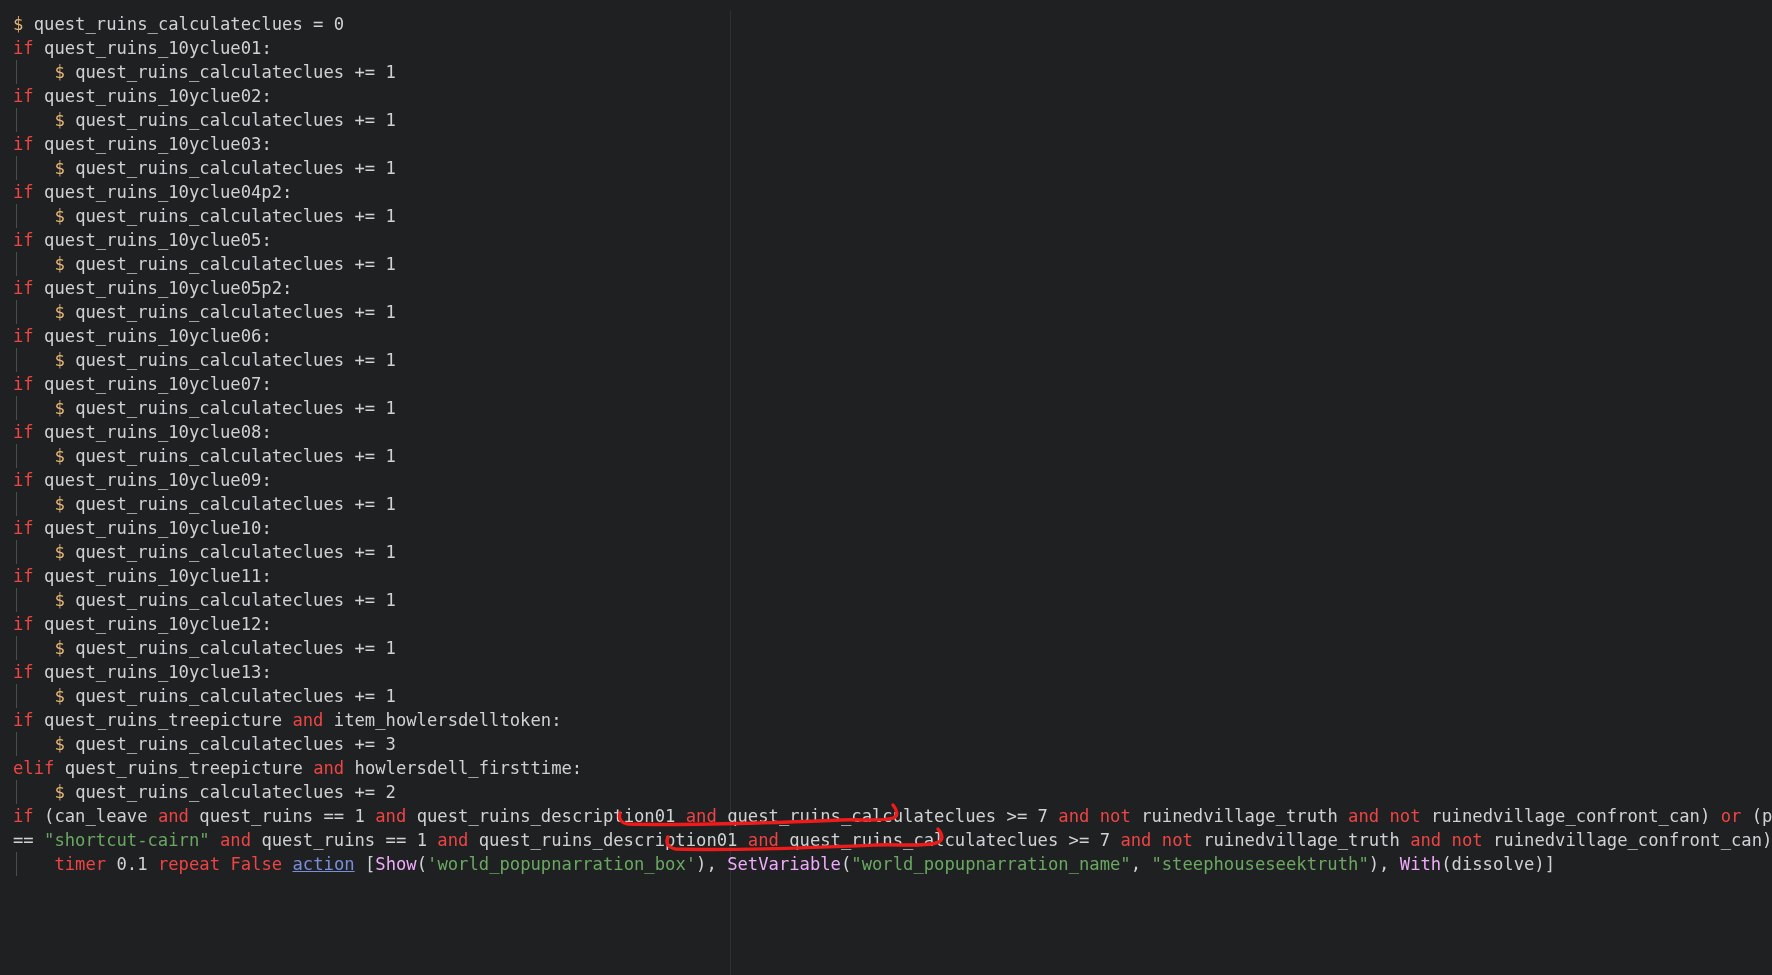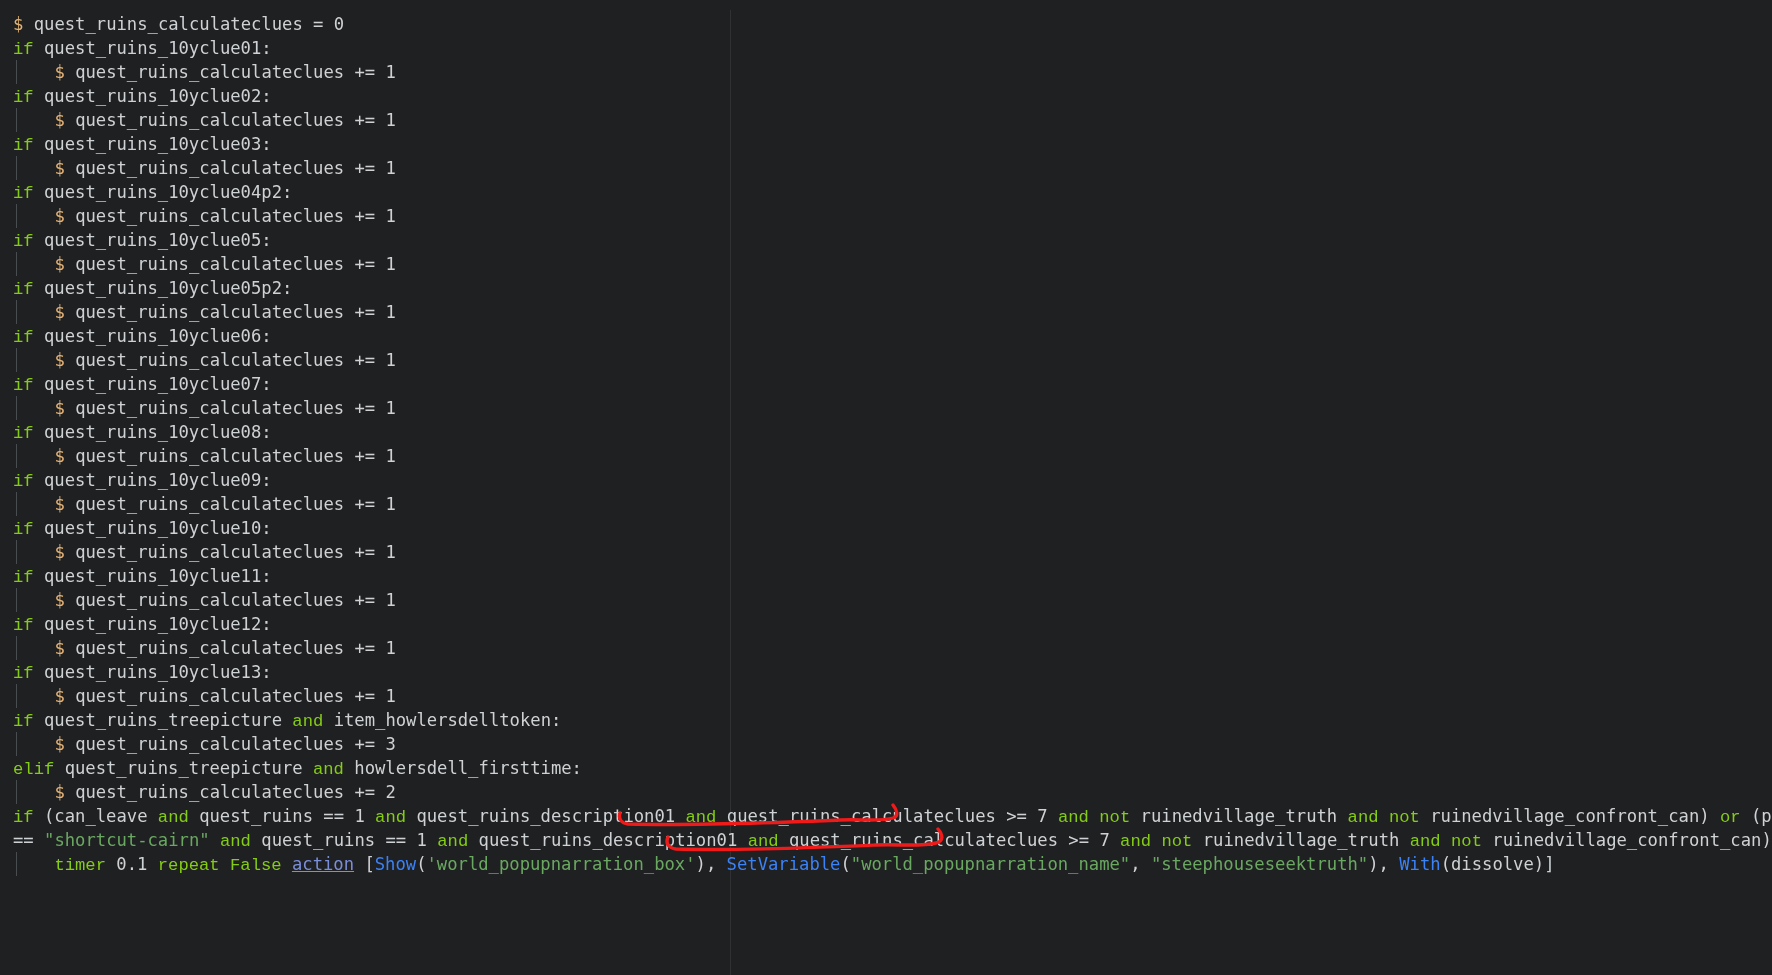--- a/index.html
+++ b/index.html
@@ -39,25 +39,25 @@
     color:#d4d4d4;
   }
   
   .line.ind::before{
     content:"";
     position:absolute;
     left:16px;top:0;bottom:0;
     width:1px;
     background:#4a4d50;
   }
-  .kw   {color:#84cc16;font-family:Liberation Mono, monospace;}       
+  .kw   {color:#ef4444;}       
   .var  {color:#cfd2d4;}
   .num  {color:#cfd2d4;}
   .str  {color:#6aa861;}       
-  .fn   {color:#3b82f6;text-align:right;}
+  .fn   {color:#f0abfc;text-align:right;}
   .blue {color:#7b8ed8;text-decoration:underline;}       
   .dollar{color:#e3b274;}
   .punc {color:#cfd2d4;}
 
   
   .annot{position:absolute;pointer-events:none;overflow:visible;}
   .annot path{fill:none;stroke:#ef1b1b;stroke-width:3.4;stroke-linecap:round;stroke-linejoin:round;}
 </style>
 </head>
 <body style="background: rgb(31, 32, 34);">

